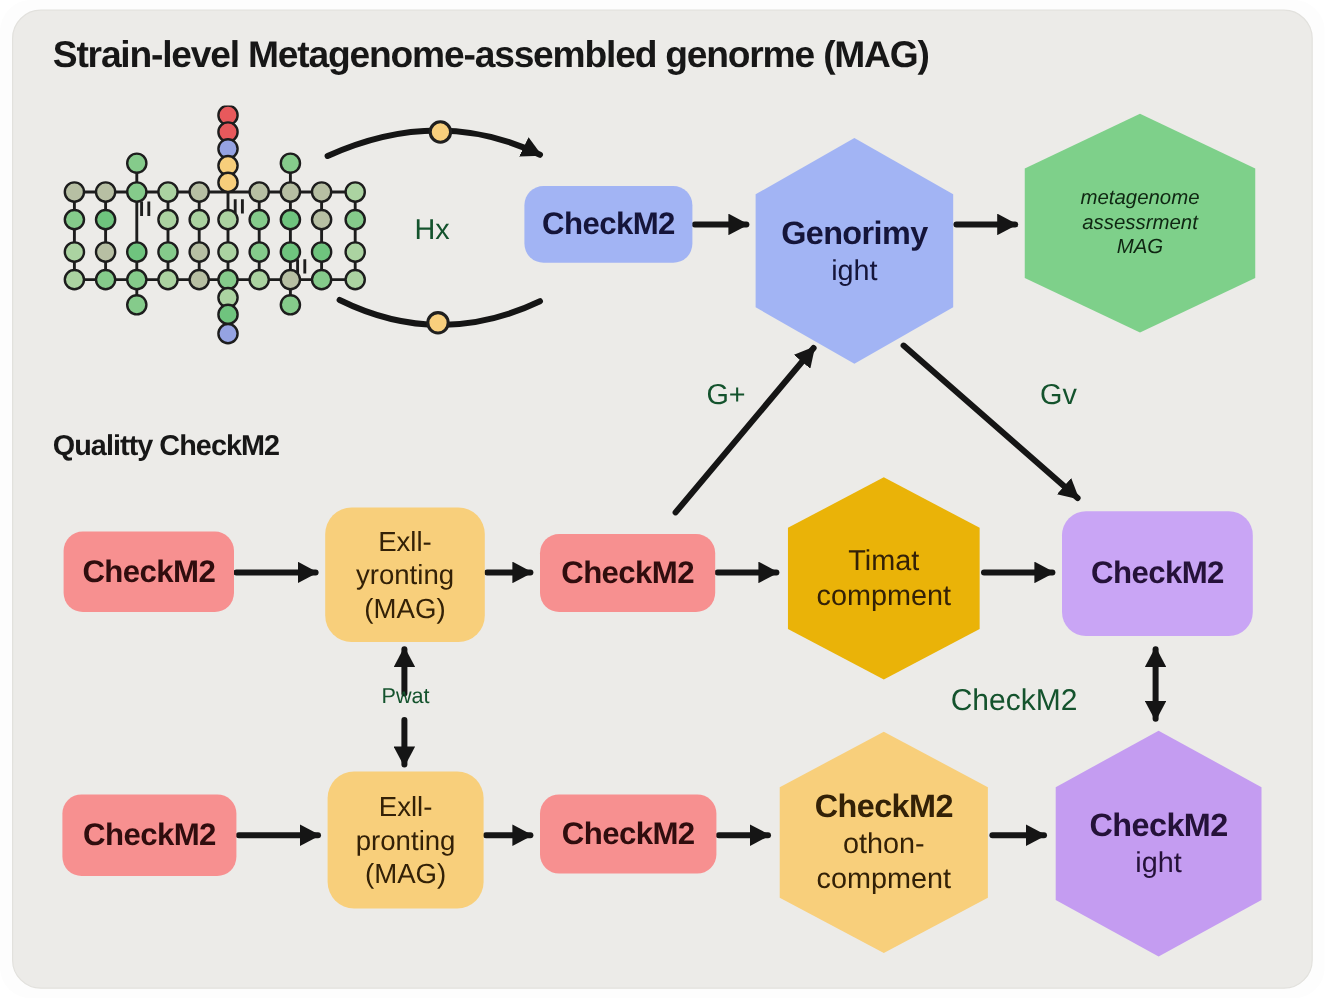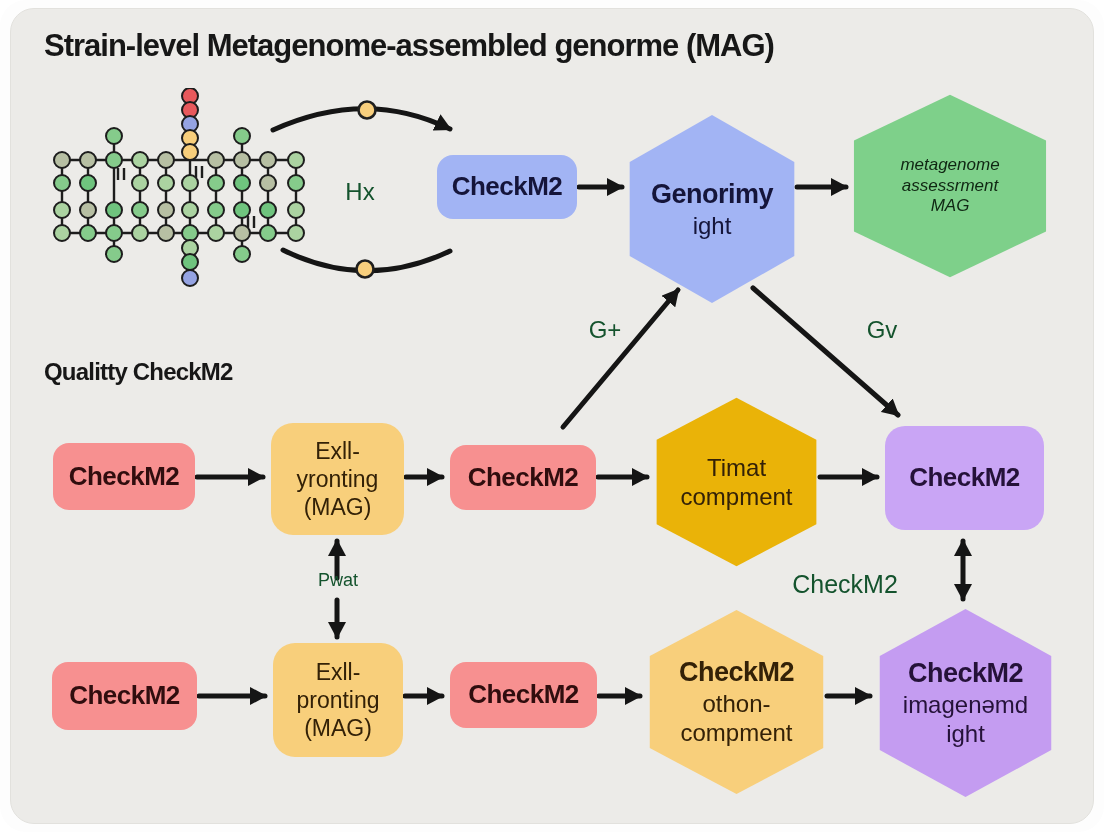--- a/index.html
+++ b/index.html
@@ -202,16 +202,15 @@
   </div>
 
   <div class="abs node hex txt-yel" style="left: 648px; top: 608px; width: 177px; height: 188px; background: rgb(248, 207, 123);">
     <span class="hex-title">CheckM2</span>
     <span class="hex-line">othon-</span>
     <span class="hex-line">compment</span>
   </div>
 
   <div class="abs node hex txt-purple" style="left: 878px; top: 607px; width: 175px; height: 192px; background: rgb(196, 156, 241);">
     <span class="hex-title">CheckM2</span>
-    <span class="hex-line">imagenəmd</span>
     <span class="hex-line">ight</span>
   </div>
 </div>
 
 </body></html>

